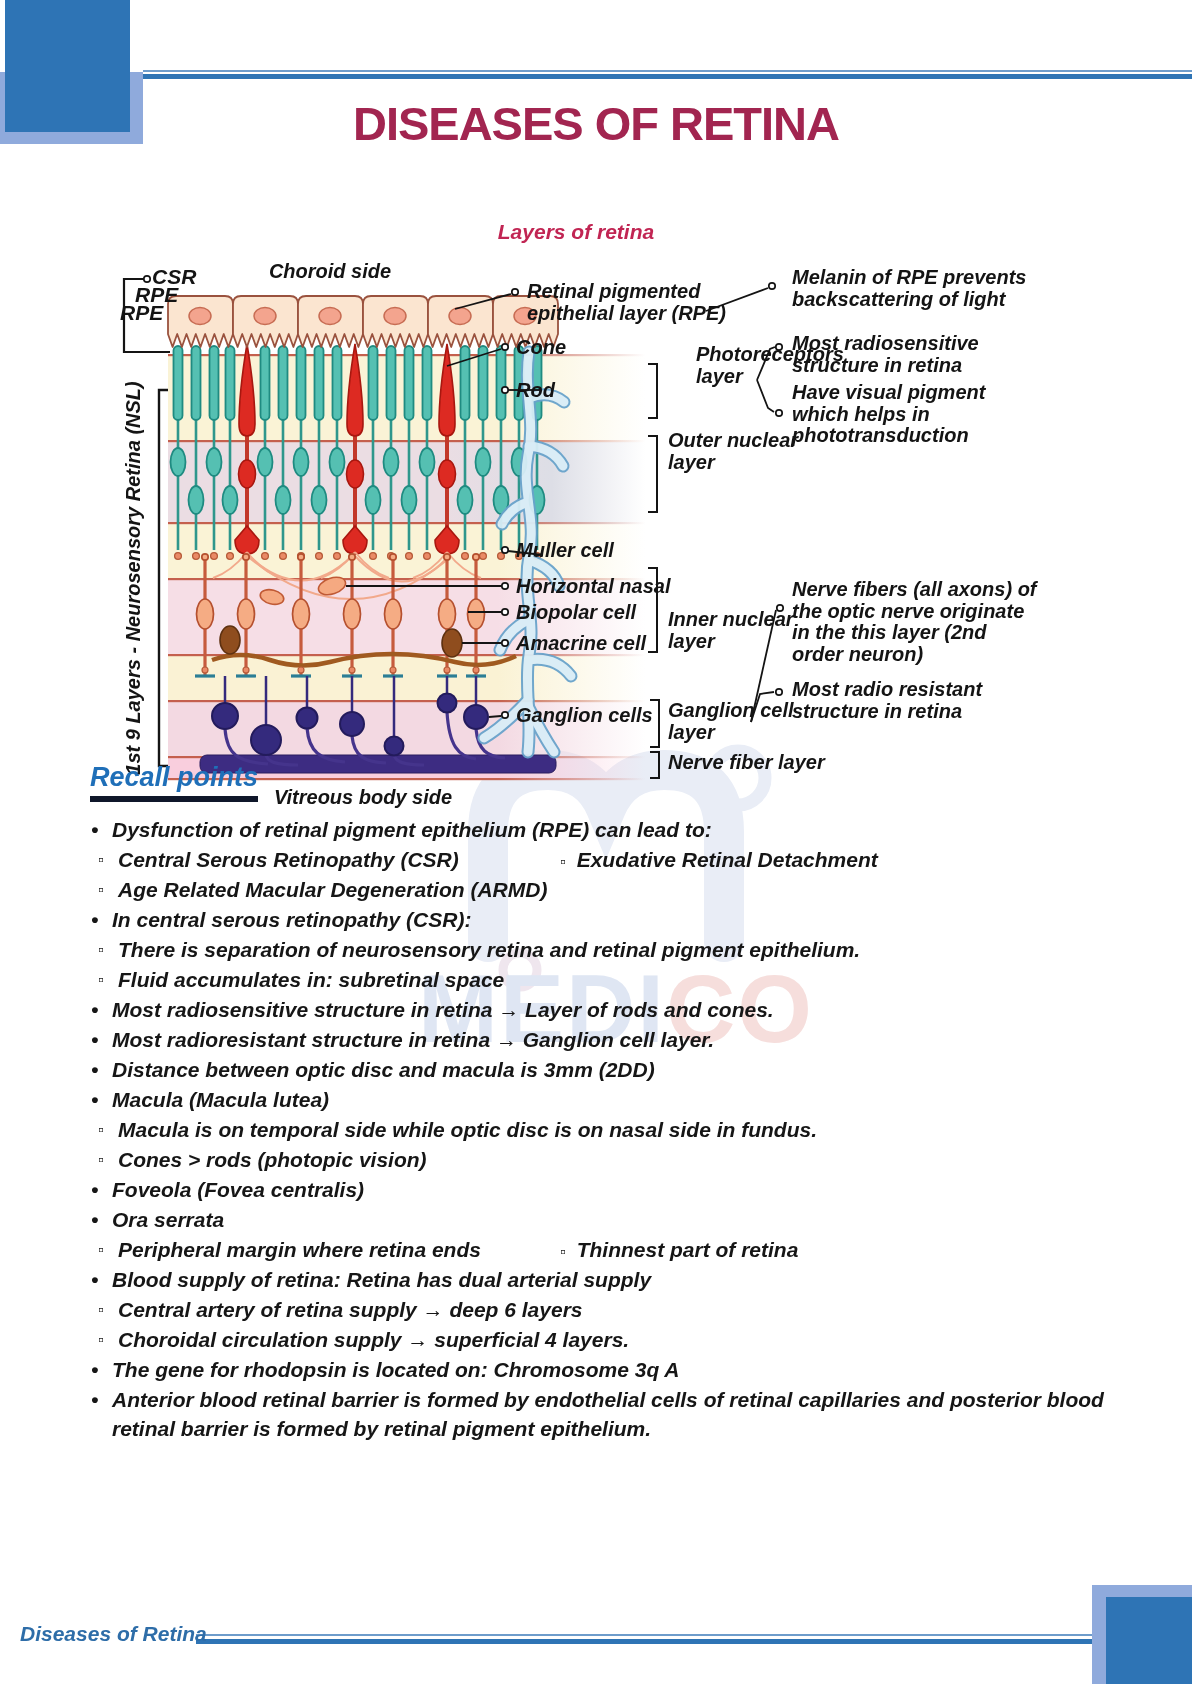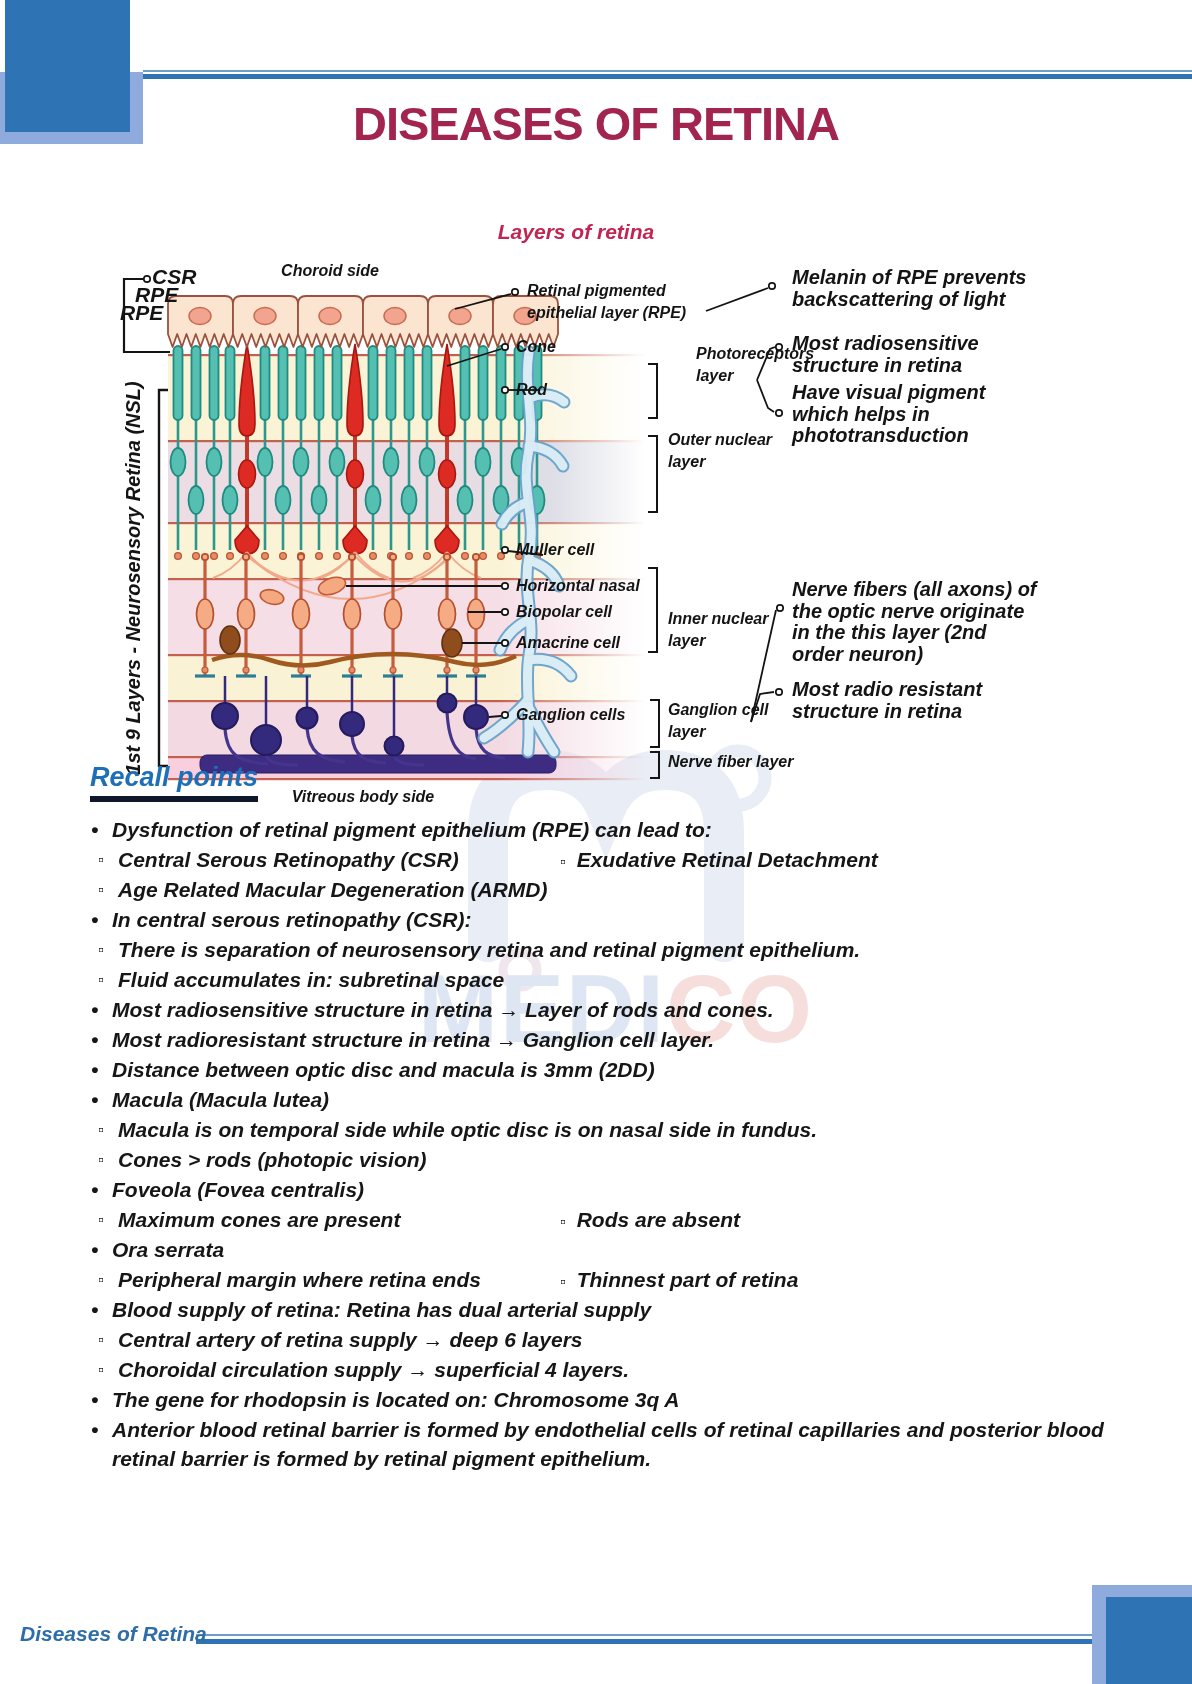--- a/index.html
+++ b/index.html
@@ -17,21 +17,21 @@
   .foot-line-thin{position:absolute;left:196px;top:1634px;width:896px;height:2px;background:#6E9CCB;}
   .foot-line-thick{position:absolute;left:196px;top:1639px;width:896px;height:5px;background:#2E74B5;}
 
   .title{position:absolute;left:0;right:0;top:96px;text-align:center;
          font-size:47px;font-weight:bold;color:#A22550;letter-spacing:-1px;}
   .fig-title{position:absolute;left:0;right:40px;top:220px;text-align:center;
          font-size:21px;font-weight:bold;font-style:italic;color:#C12553;}
 
   .fig-svg{position:absolute;left:0;top:0;z-index:1;}
   .labels{position:absolute;left:0;top:0;width:1192px;height:1220px;z-index:3;}
-  .lbl{position:absolute;font-size:16px;font-weight:bold;font-style:italic;color:#141414;
+  .lbl{position:absolute;font-size:20px;font-weight:bold;font-style:italic;color:#141414;
        white-space:pre;line-height:22px;}
   .lbl.sm{font-size:21px;}
   .note{position:absolute;font-size:20px;font-weight:bold;font-style:italic;color:#141414;
         white-space:pre;line-height:21.5px;}
   .center{text-align:center;}
   .nsl{position:absolute;left:133px;top:578px;transform:translate(-50%,-50%) rotate(-90deg);
        white-space:nowrap;font-size:20px;font-weight:bold;font-style:italic;color:#141414;}
 
   
   .watermark{position:absolute;left:408px;top:712px;z-index:0;}
@@ -413,21 +413,20 @@
       <div class="row main"><span>In central serous retinopathy (CSR):</span></div>
       <div class="row sub"><span>There is separation of neurosensory retina and retinal pigment epithelium.</span></div>
       <div class="row sub"><span>Fluid accumulates in: subretinal space</span></div>
       <div class="row main"><span>Most radiosensitive structure in retina → Layer of rods and cones.</span></div>
       <div class="row main"><span>Most radioresistant structure in retina → Ganglion cell layer.</span></div>
       <div class="row main"><span>Distance between optic disc and macula is 3mm (2DD)</span></div>
       <div class="row main"><span>Macula (Macula lutea)</span></div>
       <div class="row sub"><span>Macula is on temporal side while optic disc is on nasal side in fundus.</span></div>
       <div class="row sub"><span>Cones &gt; rods (photopic vision)</span></div>
       <div class="row main"><span>Foveola (Fovea centralis)</span></div>
-      <div class="row sub"><span>Maximum cones are present</span><span class="col2">Rods are absent</span></div>
       <div class="row main"><span>Ora serrata</span></div>
       <div class="row sub"><span>Peripheral margin where retina ends</span><span class="col2">Thinnest part of retina</span></div>
       <div class="row main"><span>Blood supply of retina: Retina has dual arterial supply</span></div>
       <div class="row sub"><span>Central artery of retina supply → deep 6 layers</span></div>
       <div class="row sub"><span>Choroidal circulation supply → superficial 4 layers.</span></div>
       <div class="row main"><span>The gene for rhodopsin is located on: Chromosome 3q A</span></div>
       <div class="row main"><span>Anterior blood retinal barrier is formed by endothelial cells of retinal capillaries and posterior blood retinal barrier is formed by retinal pigment epithelium.</span></div>
     </div>
   </div>
 

